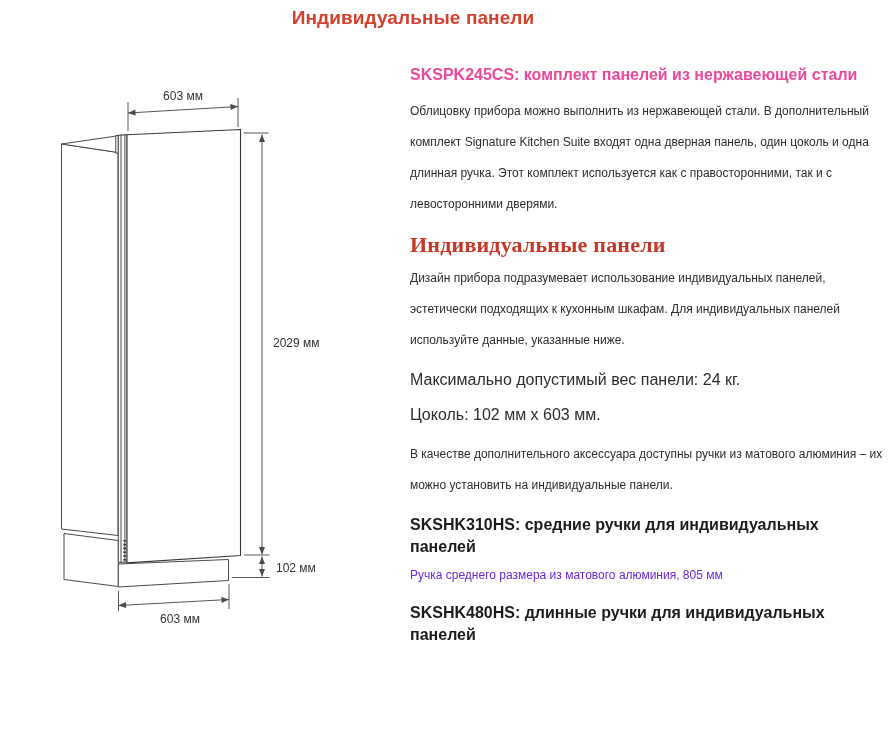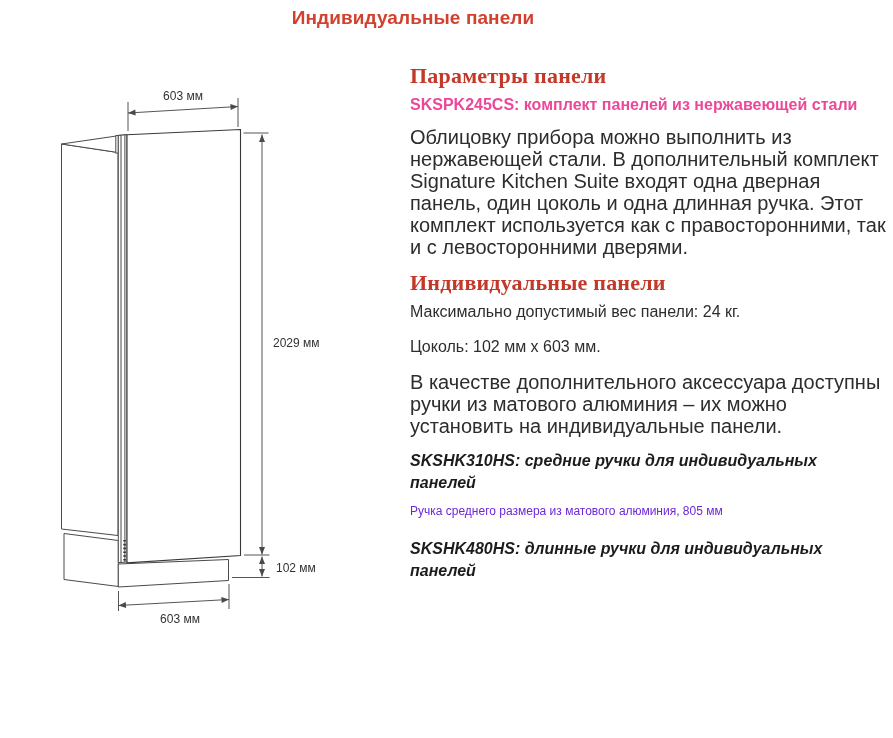--- a/index.html
+++ b/index.html
@@ -11,23 +11,23 @@
     position:absolute;top:7px;left:0;width:826px;text-align:center;
     font-size:19px;font-weight:bold;letter-spacing:.1px;
   }
   .diagram-svg{position:absolute;left:0;top:0;}
   .right-col{position:absolute;left:410px;top:64px;width:476px;}
   .right-col h2{
     margin:0 0 6px;font-family:"Liberation Serif",serif;font-weight:700;
     font-size:22px;line-height:24px;letter-spacing:.2px;
   }
   .kit-title{margin:0 0 10px;font-weight:700;font-size:16px;line-height:22px;color:#ec4899;}
-  .para{margin:0 0 13px;font-size:20px;line-height:22px;color:#2d2d2d;}
+  .para{margin:0 0 13px;font-size:12px;line-height:31px;color:#2d2d2d;}
   .spec{margin:0 0 13px;font-size:16px;line-height:22px;color:#2d2d2d;}
-  .handle-title{margin:0 0 6px;font-weight:700;font-size:16px;line-height:22px;color:#1c1c1e;font-style:italic;}
+  .handle-title{margin:0 0 6px;font-weight:700;font-size:16px;line-height:22px;color:#1c1c1e;}
   .handle-desc{margin:0 0 16px;font-size:12px;line-height:22px;color:#6d28d9;}
   .dim-label{font-family:"Liberation Sans",sans-serif;font-size:12px;fill:#333;}
 </style>
 </head>
 <body>
 
 <div class="page-title accent-title" style="color: rgb(210, 64, 46);">Индивидуальные панели</div>
 
 <svg class="diagram-svg" width="400" height="738" viewBox="0 0 400 738" aria-label="panel drawing">
   <defs>
@@ -67,25 +67,25 @@
     <path d="M118.5,605.5 L229,599.5" marker-start="url(#aS)" marker-end="url(#aE)"></path>
   </g>
 
   <text class="dim-label" x="183" y="100" text-anchor="middle">603 мм</text>
   <text class="dim-label" x="273" y="347" text-anchor="start">2029 мм</text>
   <text class="dim-label" x="276" y="572" text-anchor="start">102 мм</text>
   <text class="dim-label" x="180" y="623" text-anchor="middle">603 мм</text>
 </svg>
 
 <div class="right-col">
-  <h2 class="accent-heading" style="color: rgb(195, 57, 41);">Параметры панели</h2>
   <p class="kit-title">SKSPK245CS: комплект панелей из нержавеющей стали</p>
   <p class="para">Облицовку прибора можно выполнить из нержавеющей стали. В дополнительный комплект Signature Kitchen Suite входят одна дверная панель, один цоколь и одна длинная ручка. Этот комплект используется как с правосторонними, так и с левосторонними дверями.</p>
 
   <h2 class="accent-heading" style="color: rgb(195, 57, 41);">Индивидуальные панели</h2>
+  <p class="para">Дизайн прибора подразумевает использование индивидуальных панелей, эстетически подходящих к кухонным шкафам. Для индивидуальных панелей используйте данные, указанные ниже.</p>
 
   <p class="spec">Максимально допустимый вес панели: 24 кг.</p>
   <p class="spec">Цоколь: 102 мм x 603 мм.</p>
   <p class="para">В качестве дополнительного аксессуара доступны ручки из матового алюминия – их можно установить на индивидуальные панели.</p>
 
   <p class="handle-title">SKSHK310HS: средние ручки для индивидуальных панелей</p>
   <p class="handle-desc">Ручка среднего размера из матового алюминия, 805 мм</p>
   <p class="handle-title">SKSHK480HS: длинные ручки для индивидуальных панелей</p>
 
 </div>

